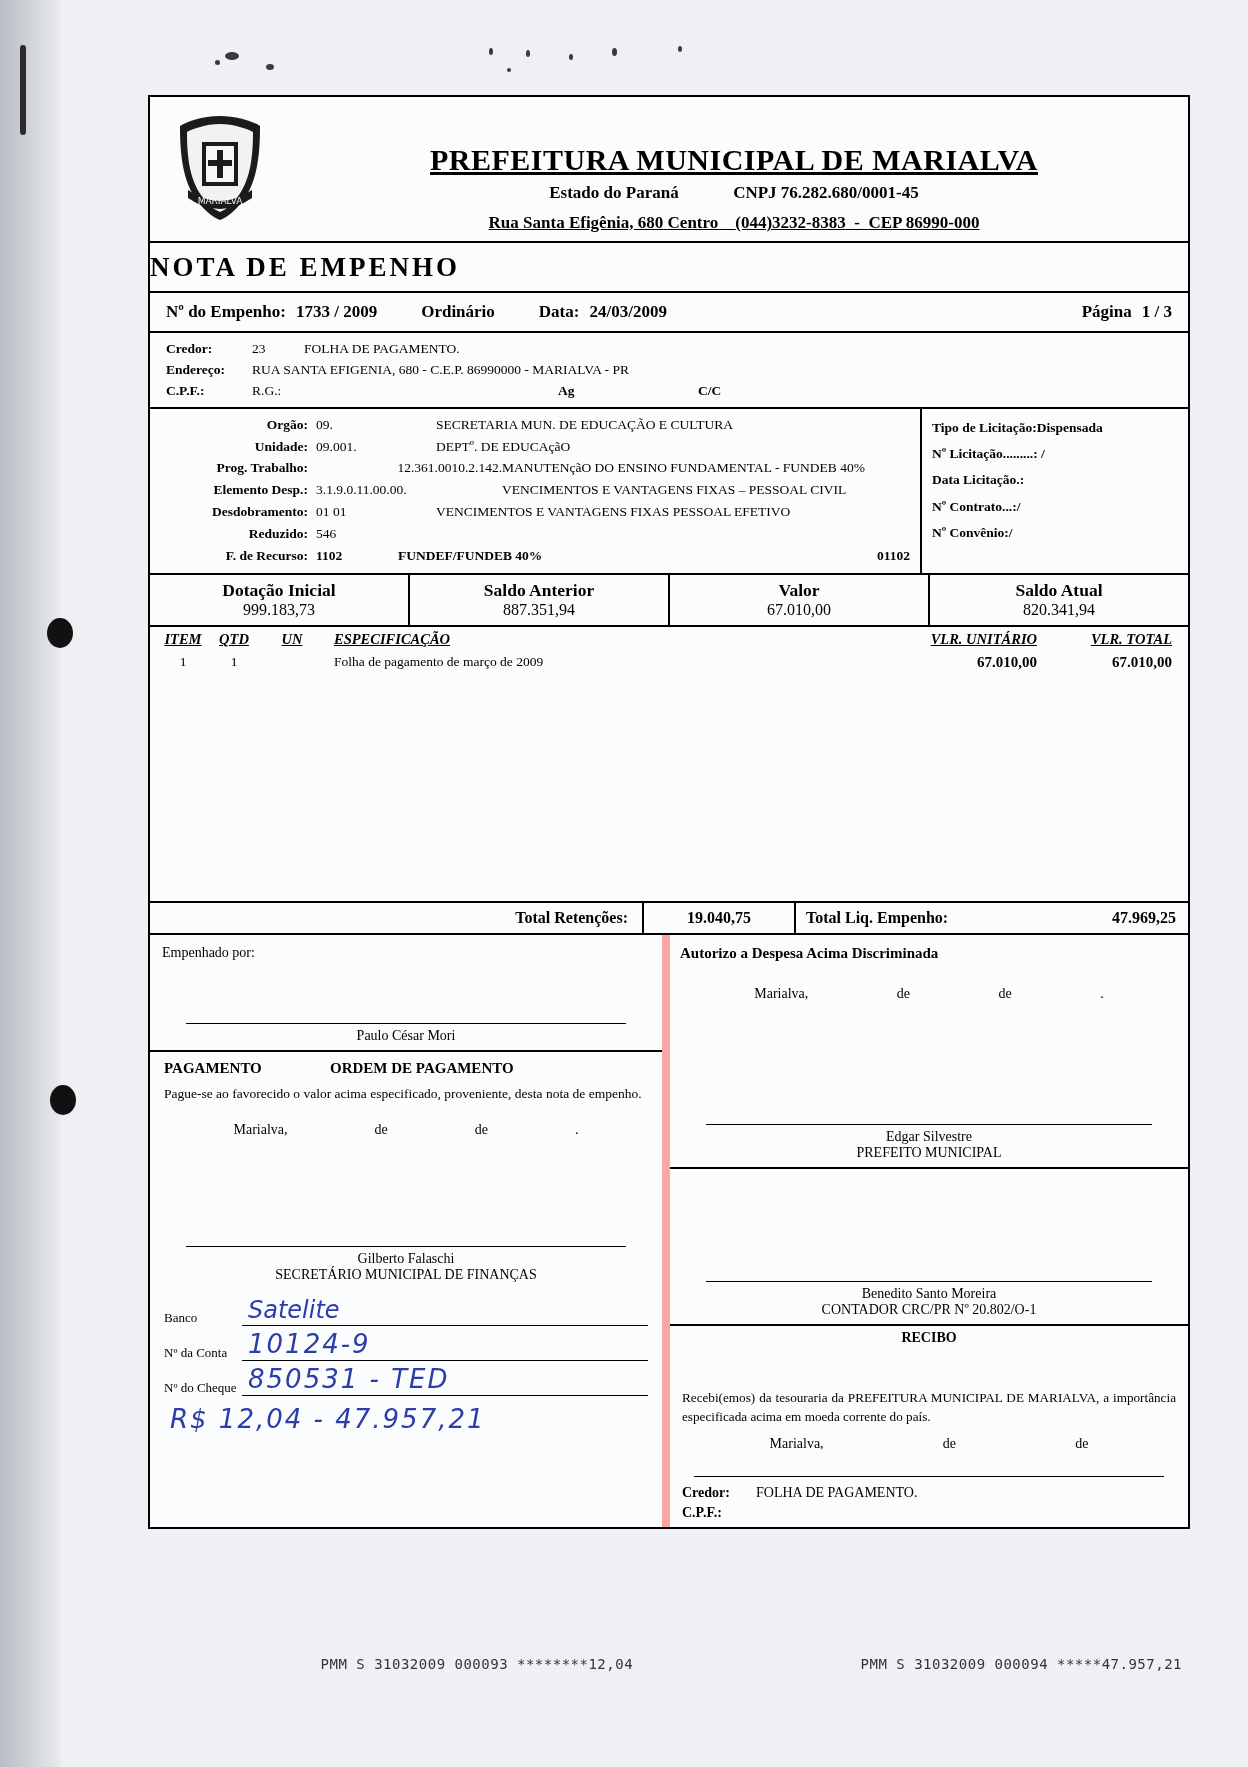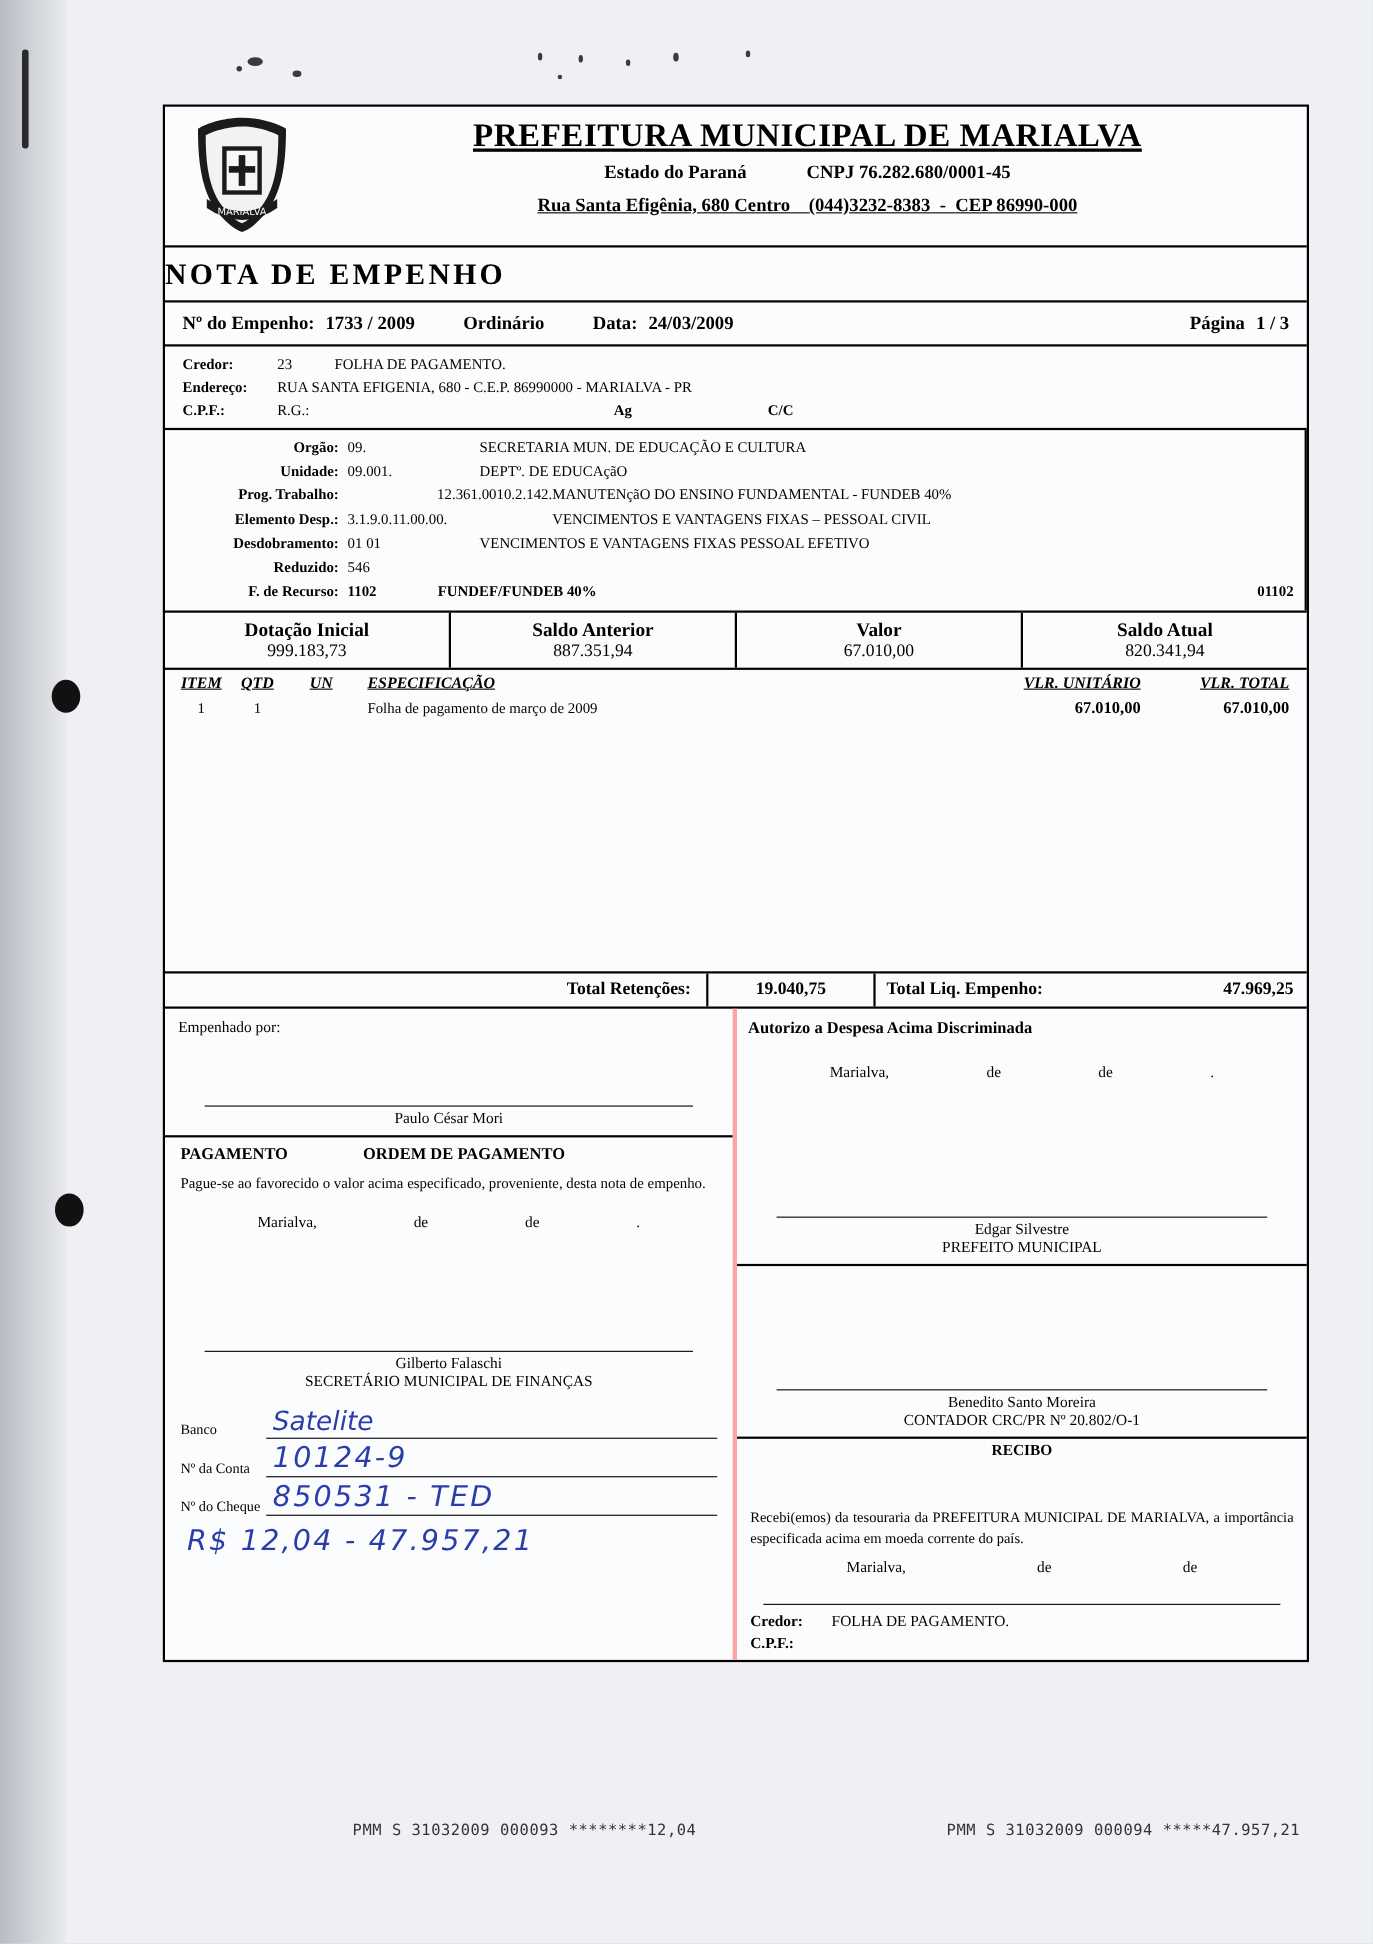--- a/index.html
+++ b/index.html
@@ -61,20 +61,21 @@
     display: flex;
     align-items: center;
     justify-content: center;
     padding: 6px 0 8px 0;
   }
   .crest svg { display:block; }
   .header-text {
     flex: 1;
     text-align: center;
     padding: 10px 10px 8px 0;
+    margin-top: 36px;
   }
   .h-title {
     font-size: 30px;
     font-weight: bold;
     letter-spacing: 0.5px;
     text-decoration: underline;
     margin-bottom: 6px;
   }
   .h-line2 {
     font-size: 17px;
@@ -172,21 +173,21 @@
     font-size: 16px;
     font-weight: bold;
   }
   .tot-lab { flex: 1; text-align: right; padding: 6px 14px 6px 0; }
   .tot-v1 { width: 150px; text-align: center; padding: 6px 0; border-left: 2px solid #000; border-right: 2px solid #000; }
   .tot-lab2 { width: 205px; padding: 6px 0 6px 10px; }
   .tot-v2 { width: 165px; text-align: right; padding: 6px 12px 6px 0; }
 
   
   .bottom { display: flex; }
-  .bl { width: 520px; border-right: 4px solid #fca5a5; box-sizing: border-box; }
+  .bl { width: 520px; border-right: 8px solid #fca5a5; box-sizing: border-box; }
   .brr { flex: 1; box-sizing: border-box; }
 
   .sec-title { font-size: 15px; font-weight: bold; padding: 8px 12px 2px 12px; }
   .small { font-size: 13.5px; }
   .pad { padding: 4px 14px; }
   .sign-line {
     border-top: 1.6px solid #000;
     margin: 0 36px;
   }
   .sign-name { text-align: center; font-size: 14px; padding: 4px 0 6px 0; }
@@ -342,20 +343,27 @@
         <div class="ln">
           <span class="k">Reduzido:</span>
           <span>546</span>
         </div>
         <div class="ln">
           <span class="k">F.  de Recurso:</span>
           <span class="v1" style="width:82px; font-weight:bold;">1102</span>
           <span style="font-weight:bold;">FUNDEF/FUNDEB 40%</span>
           <span style="margin-left:auto; font-weight:bold;">01102</span>
         </div>
+      </div>
+      <div class="class-right">
+        <div>Tipo de Licitação:Dispensada</div>
+        <div>Nº Licitação.........: /</div>
+        <div>Data Licitação.:</div>
+        <div>Nº Contrato...:/</div>
+        <div>Nº Convênio:/</div>
       </div>
     </div>
 
     <div class="saldos">
       <div>
         <div class="t">Dotação Inicial</div>
         <div class="n">999.183,73</div>
       </div>
       <div>
         <div class="t">Saldo Anterior</div>

